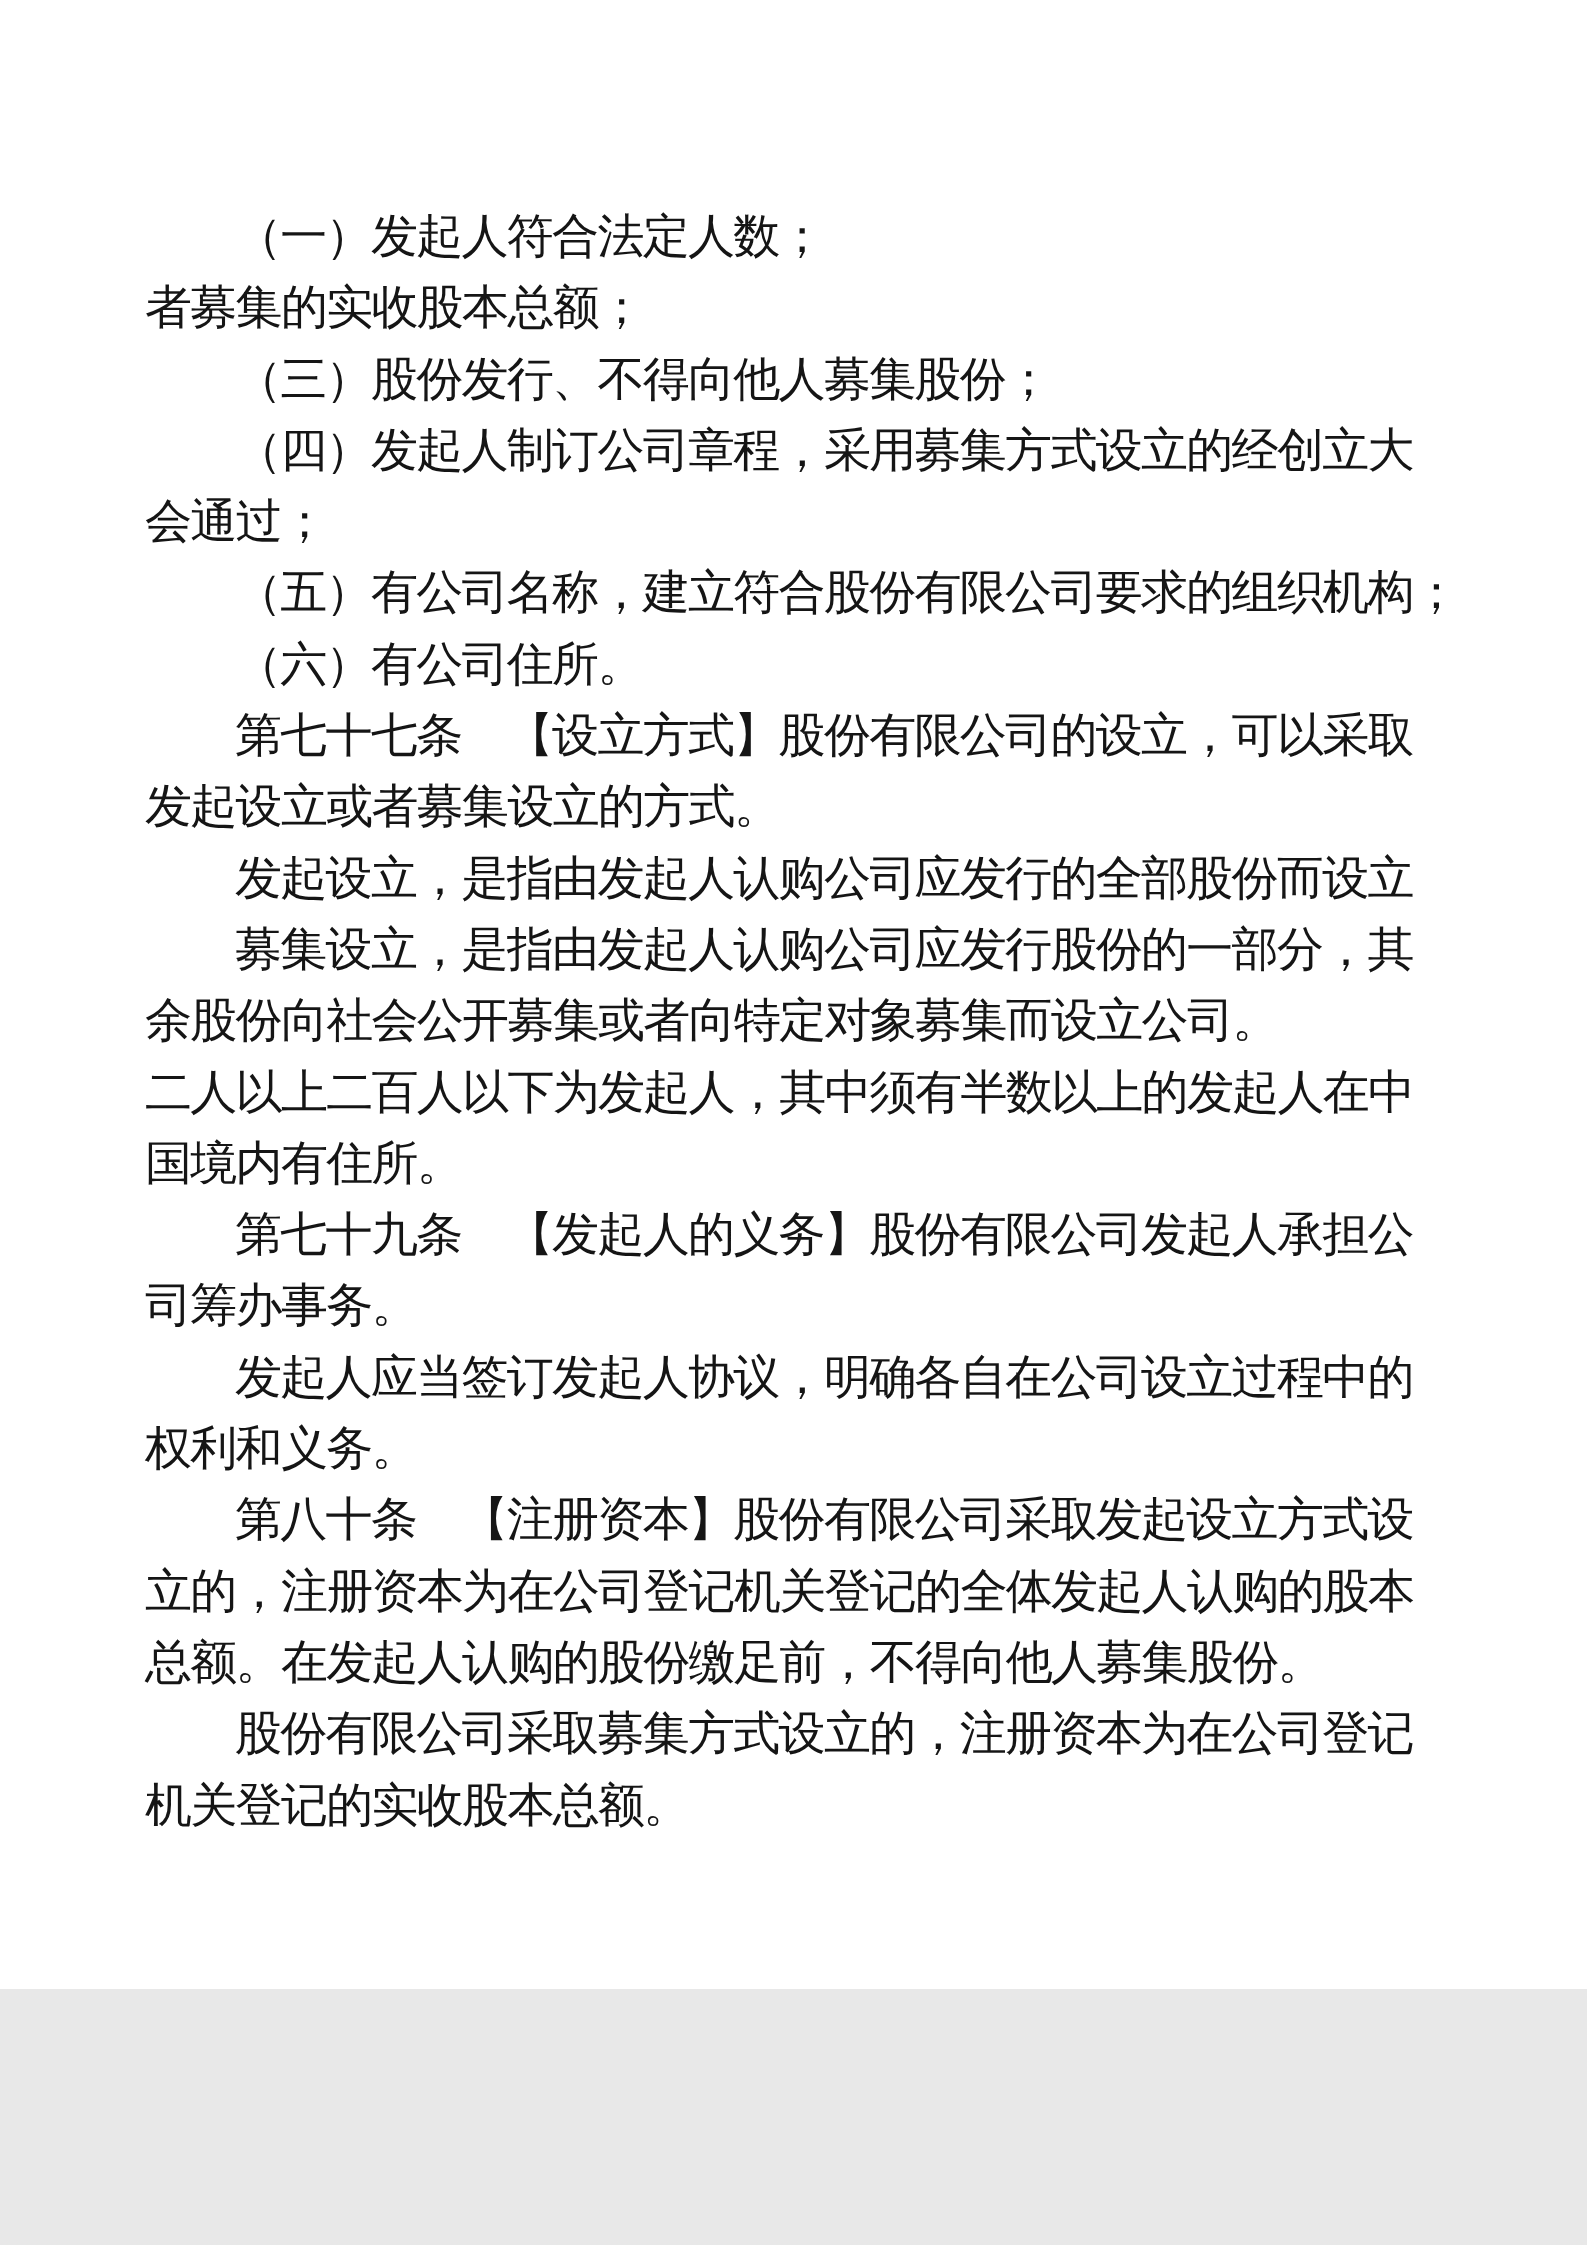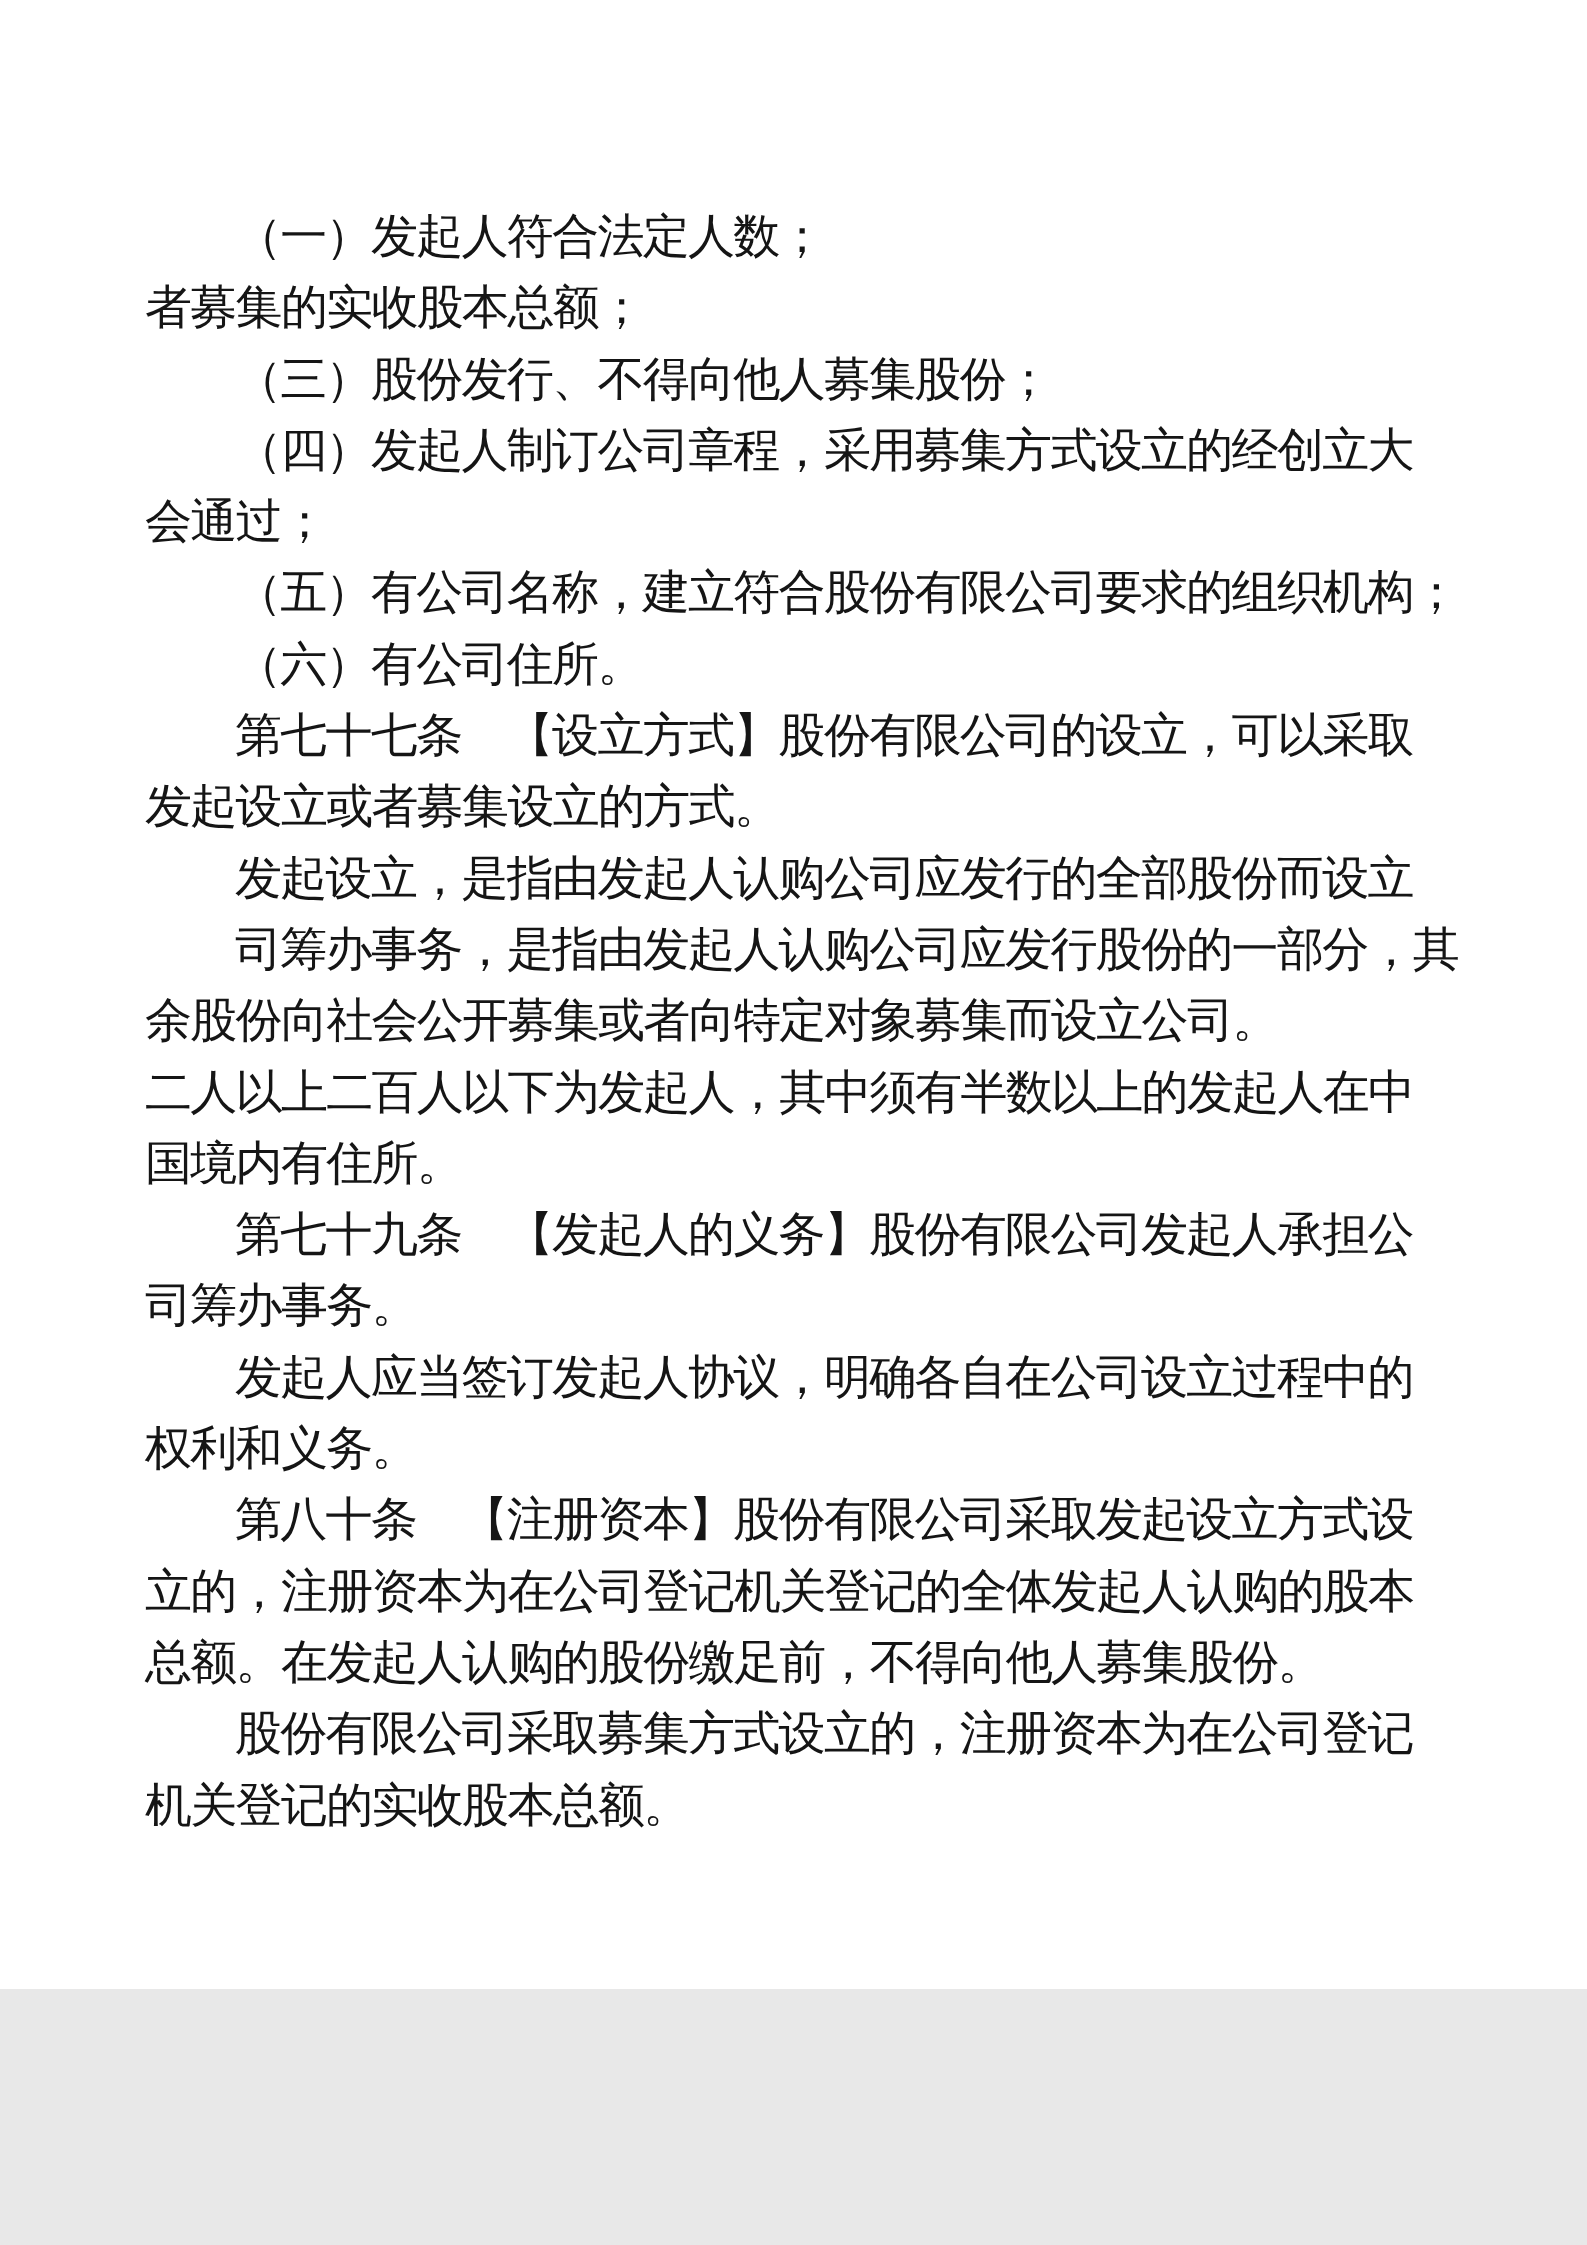--- a/index.html
+++ b/index.html
@@ -52,21 +52,21 @@
     <div class="line ind">（一）发起人符合法定人数；</div>
     <div class="line">者募集的实收股本总额；</div>
     <div class="line ind">（三）股份发行、不得向他人募集股份；</div>
     <div class="line ind">（四）发起人制订公司章程，采用募集方式设立的经创立大</div>
     <div class="line">会通过；</div>
     <div class="line ind">（五）有公司名称，建立符合股份有限公司要求的组织机构；</div>
     <div class="line ind">（六）有公司住所。</div>
     <div class="line ind">第七十七条　【设立方式】股份有限公司的设立，可以采取</div>
     <div class="line">发起设立或者募集设立的方式。</div>
     <div class="line ind">发起设立，是指由发起人认购公司应发行的全部股份而设立</div>
-    <div class="line ind">司筹办事务，是指由发起人认购公司应发行股份的一部分，其</div>
+    <div class="line ind">募集设立，是指由发起人认购公司应发行股份的一部分，其</div>
     <div class="line">余股份向社会公开募集或者向特定对象募集而设立公司。</div>
     <div class="line">二人以上二百人以下为发起人，其中须有半数以上的发起人在中</div>
     <div class="line">国境内有住所。</div>
     <div class="line ind">第七十九条　【发起人的义务】股份有限公司发起人承担公</div>
     <div class="line">司筹办事务。</div>
     <div class="line ind">发起人应当签订发起人协议，明确各自在公司设立过程中的</div>
     <div class="line">权利和义务。</div>
     <div class="line ind">第八十条　【注册资本】股份有限公司采取发起设立方式设</div>
     <div class="line">立的，注册资本为在公司登记机关登记的全体发起人认购的股本</div>
     <div class="line">总额。在发起人认购的股份缴足前，不得向他人募集股份。</div>

